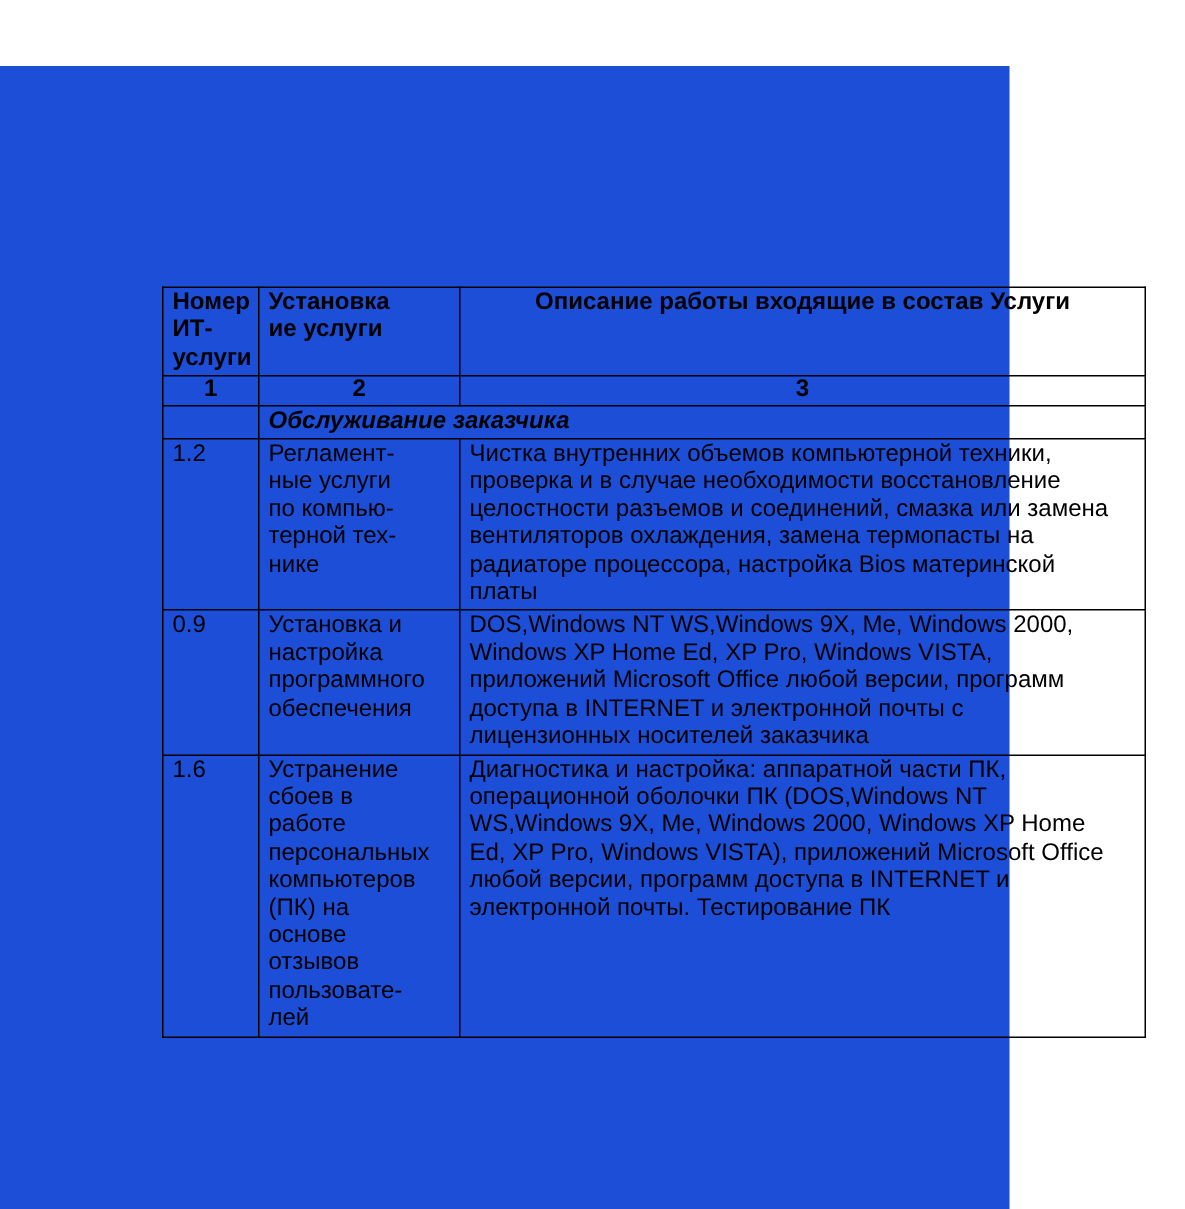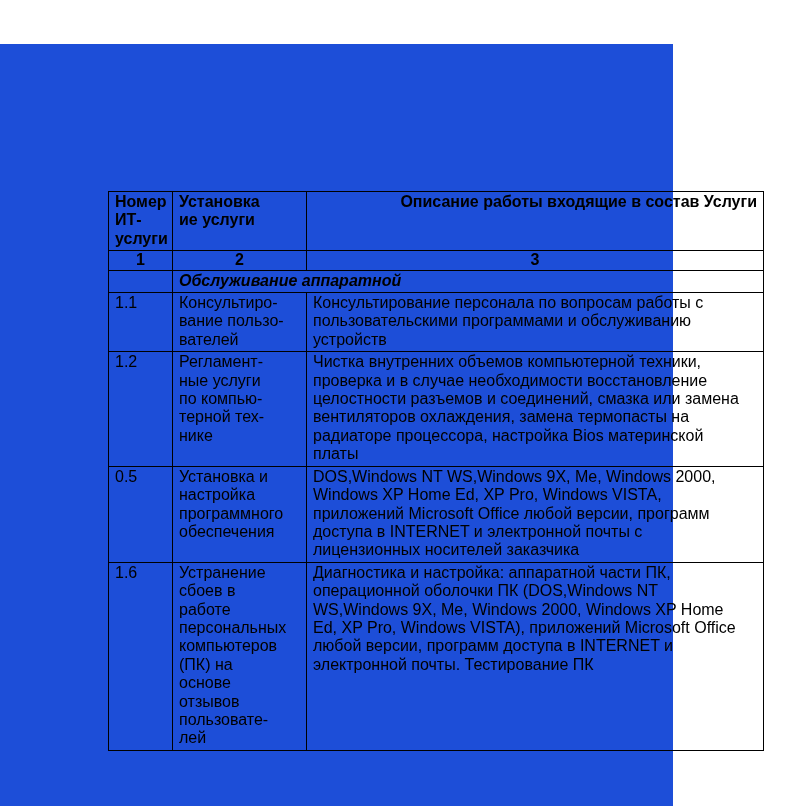--- a/index.html
+++ b/index.html
@@ -37,21 +37,21 @@
     padding: 1px 6px 2px 6px;
     overflow: hidden;
   }
   .cell-text {
     white-space: pre-line;
   }
   tr.header-row td {
     font-weight: bold;
   }
   td.desc-header {
-    text-align: right;
+    text-align: center;
   }
   tr.numbers-row td {
     font-weight: bold;
     text-align: center;
     padding-top: 0;
     padding-bottom: 0;
   }
   td.section-cell {
     font-weight: bold;
     font-style: italic;
@@ -94,39 +94,24 @@
         <span>2</span>
       </td>
       <td>
         <span>3</span>
       </td>
     </tr>
 
     <tr style="height:19px">
       <td></td>
       <td class="section-cell" colspan="2">
-        <span>Обслуживание аппаратной</span>
+        <span>Обслуживание заказчика</span>
       </td>
     </tr>
 
-    <tr style="height:58px">
-      <td>
-        <span class="cell-text">1.1</span>
-      </td>
-      <td>
-        <span class="cell-text">Консультиро-
-вание пользо-
-вателей</span>
-      </td>
-      <td>
-        <span class="cell-text">Консультирование персонала  по вопросам работы с
-пользовательскими программами и обслуживанию
-устройств</span>
-      </td>
-    </tr>
 
     <tr style="height:112px">
       <td>
         <span class="cell-text">1.2</span>
       </td>
       <td>
         <span class="cell-text">Регламент-
 ные услуги
 по компью-
 терной тех-
@@ -137,21 +122,21 @@
 проверка и в случае необходимости восстановление
 целостности разъемов и соединений, смазка или замена
 вентиляторов охлаждения, замена термопасты на
 радиаторе процессора, настройка Bios материнской
 платы</span>
       </td>
     </tr>
 
     <tr style="height:92px">
       <td>
-        <span class="cell-text">0.5</span>
+        <span class="cell-text">0.9</span>
       </td>
       <td>
         <span class="cell-text">Установка и
 настройка
 программного
 обеспечения</span>
       </td>
       <td>
         <span class="cell-text">DOS,Windows NT WS,Windows 9X, Me, Windows 2000,
 Windows XP Home Ed, XP Pro, Windows VISTA,

